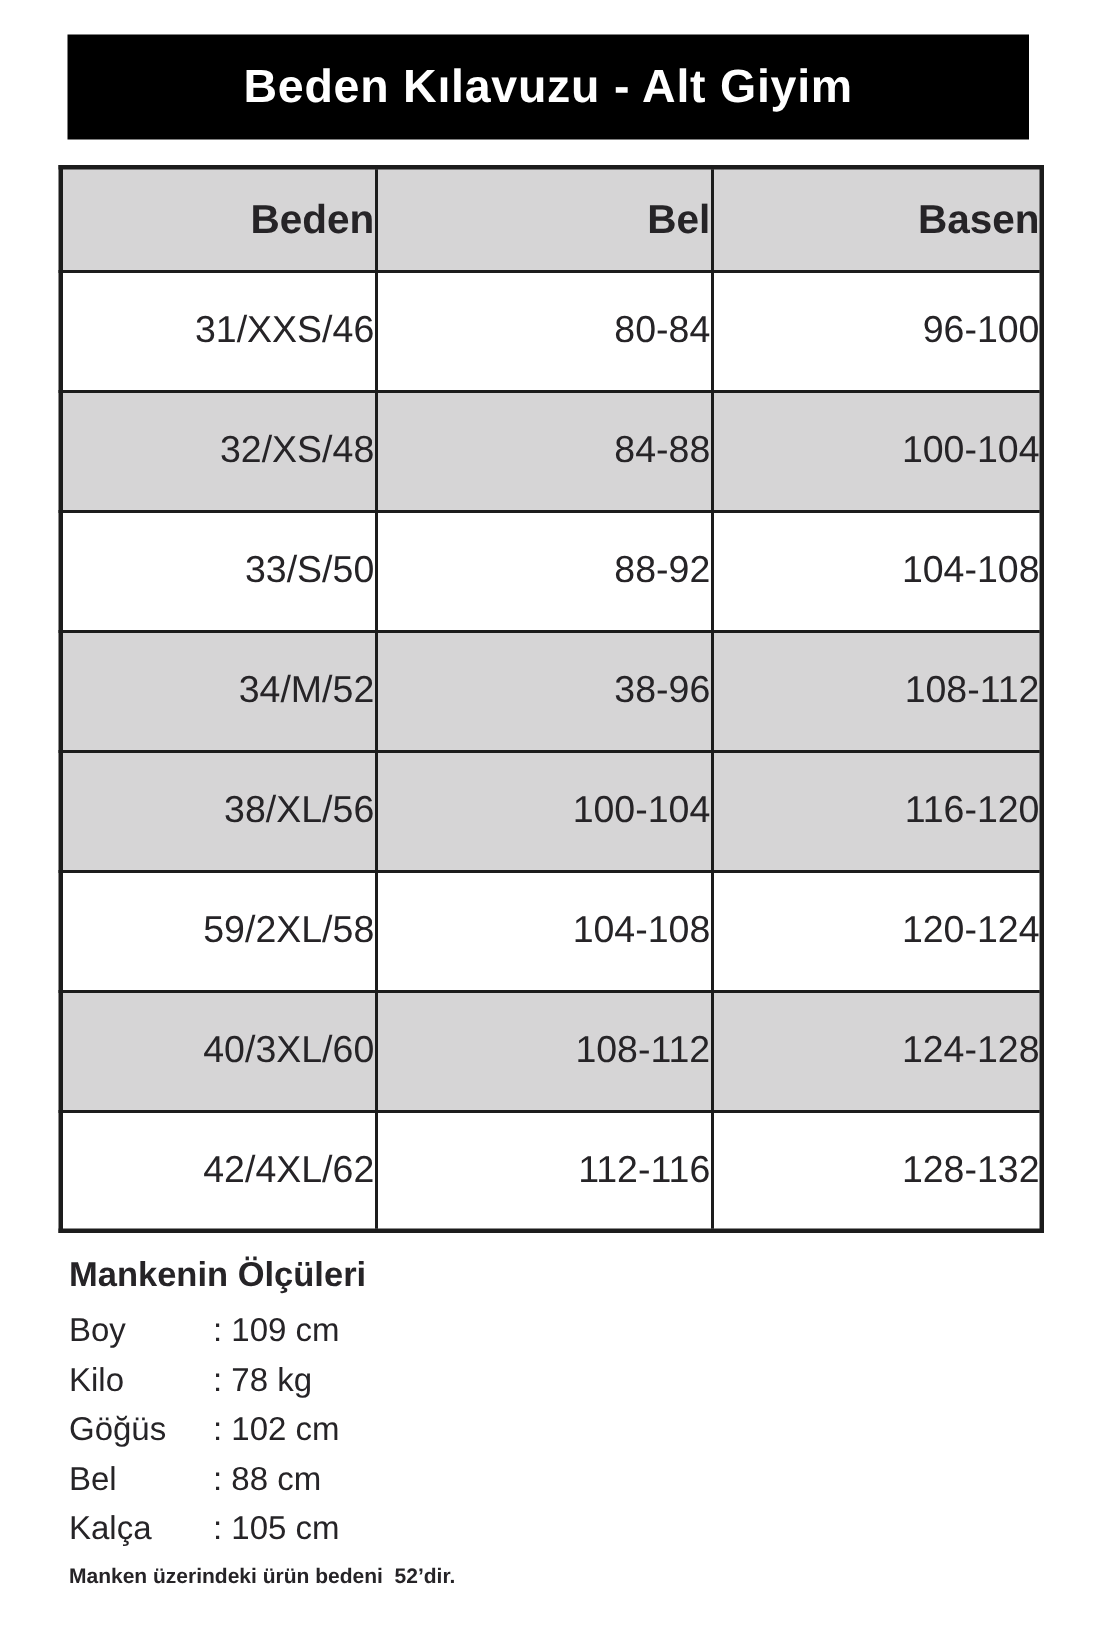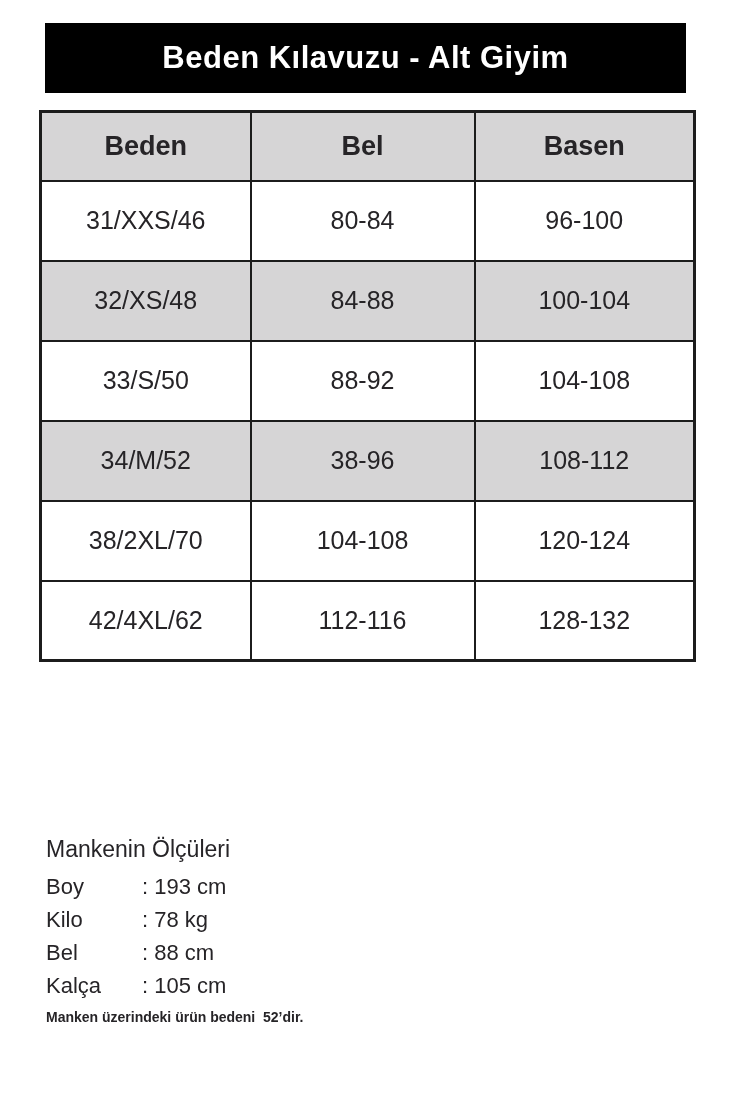--- a/index.html
+++ b/index.html
@@ -39,21 +39,21 @@
     border-collapse: collapse;
     border: 3px solid #1c1c1c;
     table-layout: fixed;
   }
   table.size-table col.c1 { width: 210px; }
   table.size-table col.c2 { width: 224px; }
   table.size-table col.c3 { width: 220px; }
   table.size-table th,
   table.size-table td {
     border: 2px solid #1c1c1c;
-    text-align: center;
+    text-align: right;
     vertical-align: middle;
     color: #262427;
   }
   table.size-table th {
     height: 69px;
     background: #d6d5d6;
     font-size: 27px;
     font-weight: 700;
   }
   table.size-table td {
@@ -64,21 +64,21 @@
   }
   table.size-table tr.alt td { background: #d6d5d6; }
   .model-info {
     position: absolute;
     left: 46px;
     top: 836px;
     width: 640px;
   }
   .model-info .heading {
     font-size: 23px;
-    font-weight: 400;
+    font-weight: 700;
     margin-bottom: 11px;
   }
   .measurement-row {
     display: flex;
     align-items: baseline;
     height: 33px;
     font-size: 22px;
     font-weight: 400;
   }
   .measurement-row .m-label {
@@ -130,43 +130,57 @@
       <tr>
         <td>33/S/50</td>
         <td>88-92</td>
         <td>104-108</td>
       </tr>
       <tr class="alt">
         <td>34/M/52</td>
         <td>38-96</td>
         <td>108-112</td>
       </tr>
+      <tr class="alt">
+        <td>38/XL/56</td>
+        <td>100-104</td>
+        <td>116-120</td>
+      </tr>
       <tr>
-        <td>38/2XL/70</td>
+        <td>59/2XL/58</td>
         <td>104-108</td>
         <td>120-124</td>
+      </tr>
+      <tr class="alt">
+        <td>40/3XL/60</td>
+        <td>108-112</td>
+        <td>124-128</td>
       </tr>
       <tr>
         <td>42/4XL/62</td>
         <td>112-116</td>
         <td>128-132</td>
       </tr>
     </tbody>
   </table>
 
   <div class="model-info">
     <div class="heading">Mankenin Ölçüleri</div>
 
     <div class="measurement-row">
       <span class="m-label">Boy</span>
-      <span class="m-value">: 193 cm</span>
+      <span class="m-value">: 109 cm</span>
     </div>
     <div class="measurement-row">
       <span class="m-label">Kilo</span>
       <span class="m-value">: 78 kg</span>
+    </div>
+    <div class="measurement-row">
+      <span class="m-label">Göğüs</span>
+      <span class="m-value">: 102 cm</span>
     </div>
     <div class="measurement-row">
       <span class="m-label">Bel</span>
       <span class="m-value">: 88 cm</span>
     </div>
     <div class="measurement-row">
       <span class="m-label">Kalça</span>
       <span class="m-value">: 105 cm</span>
     </div>
 

